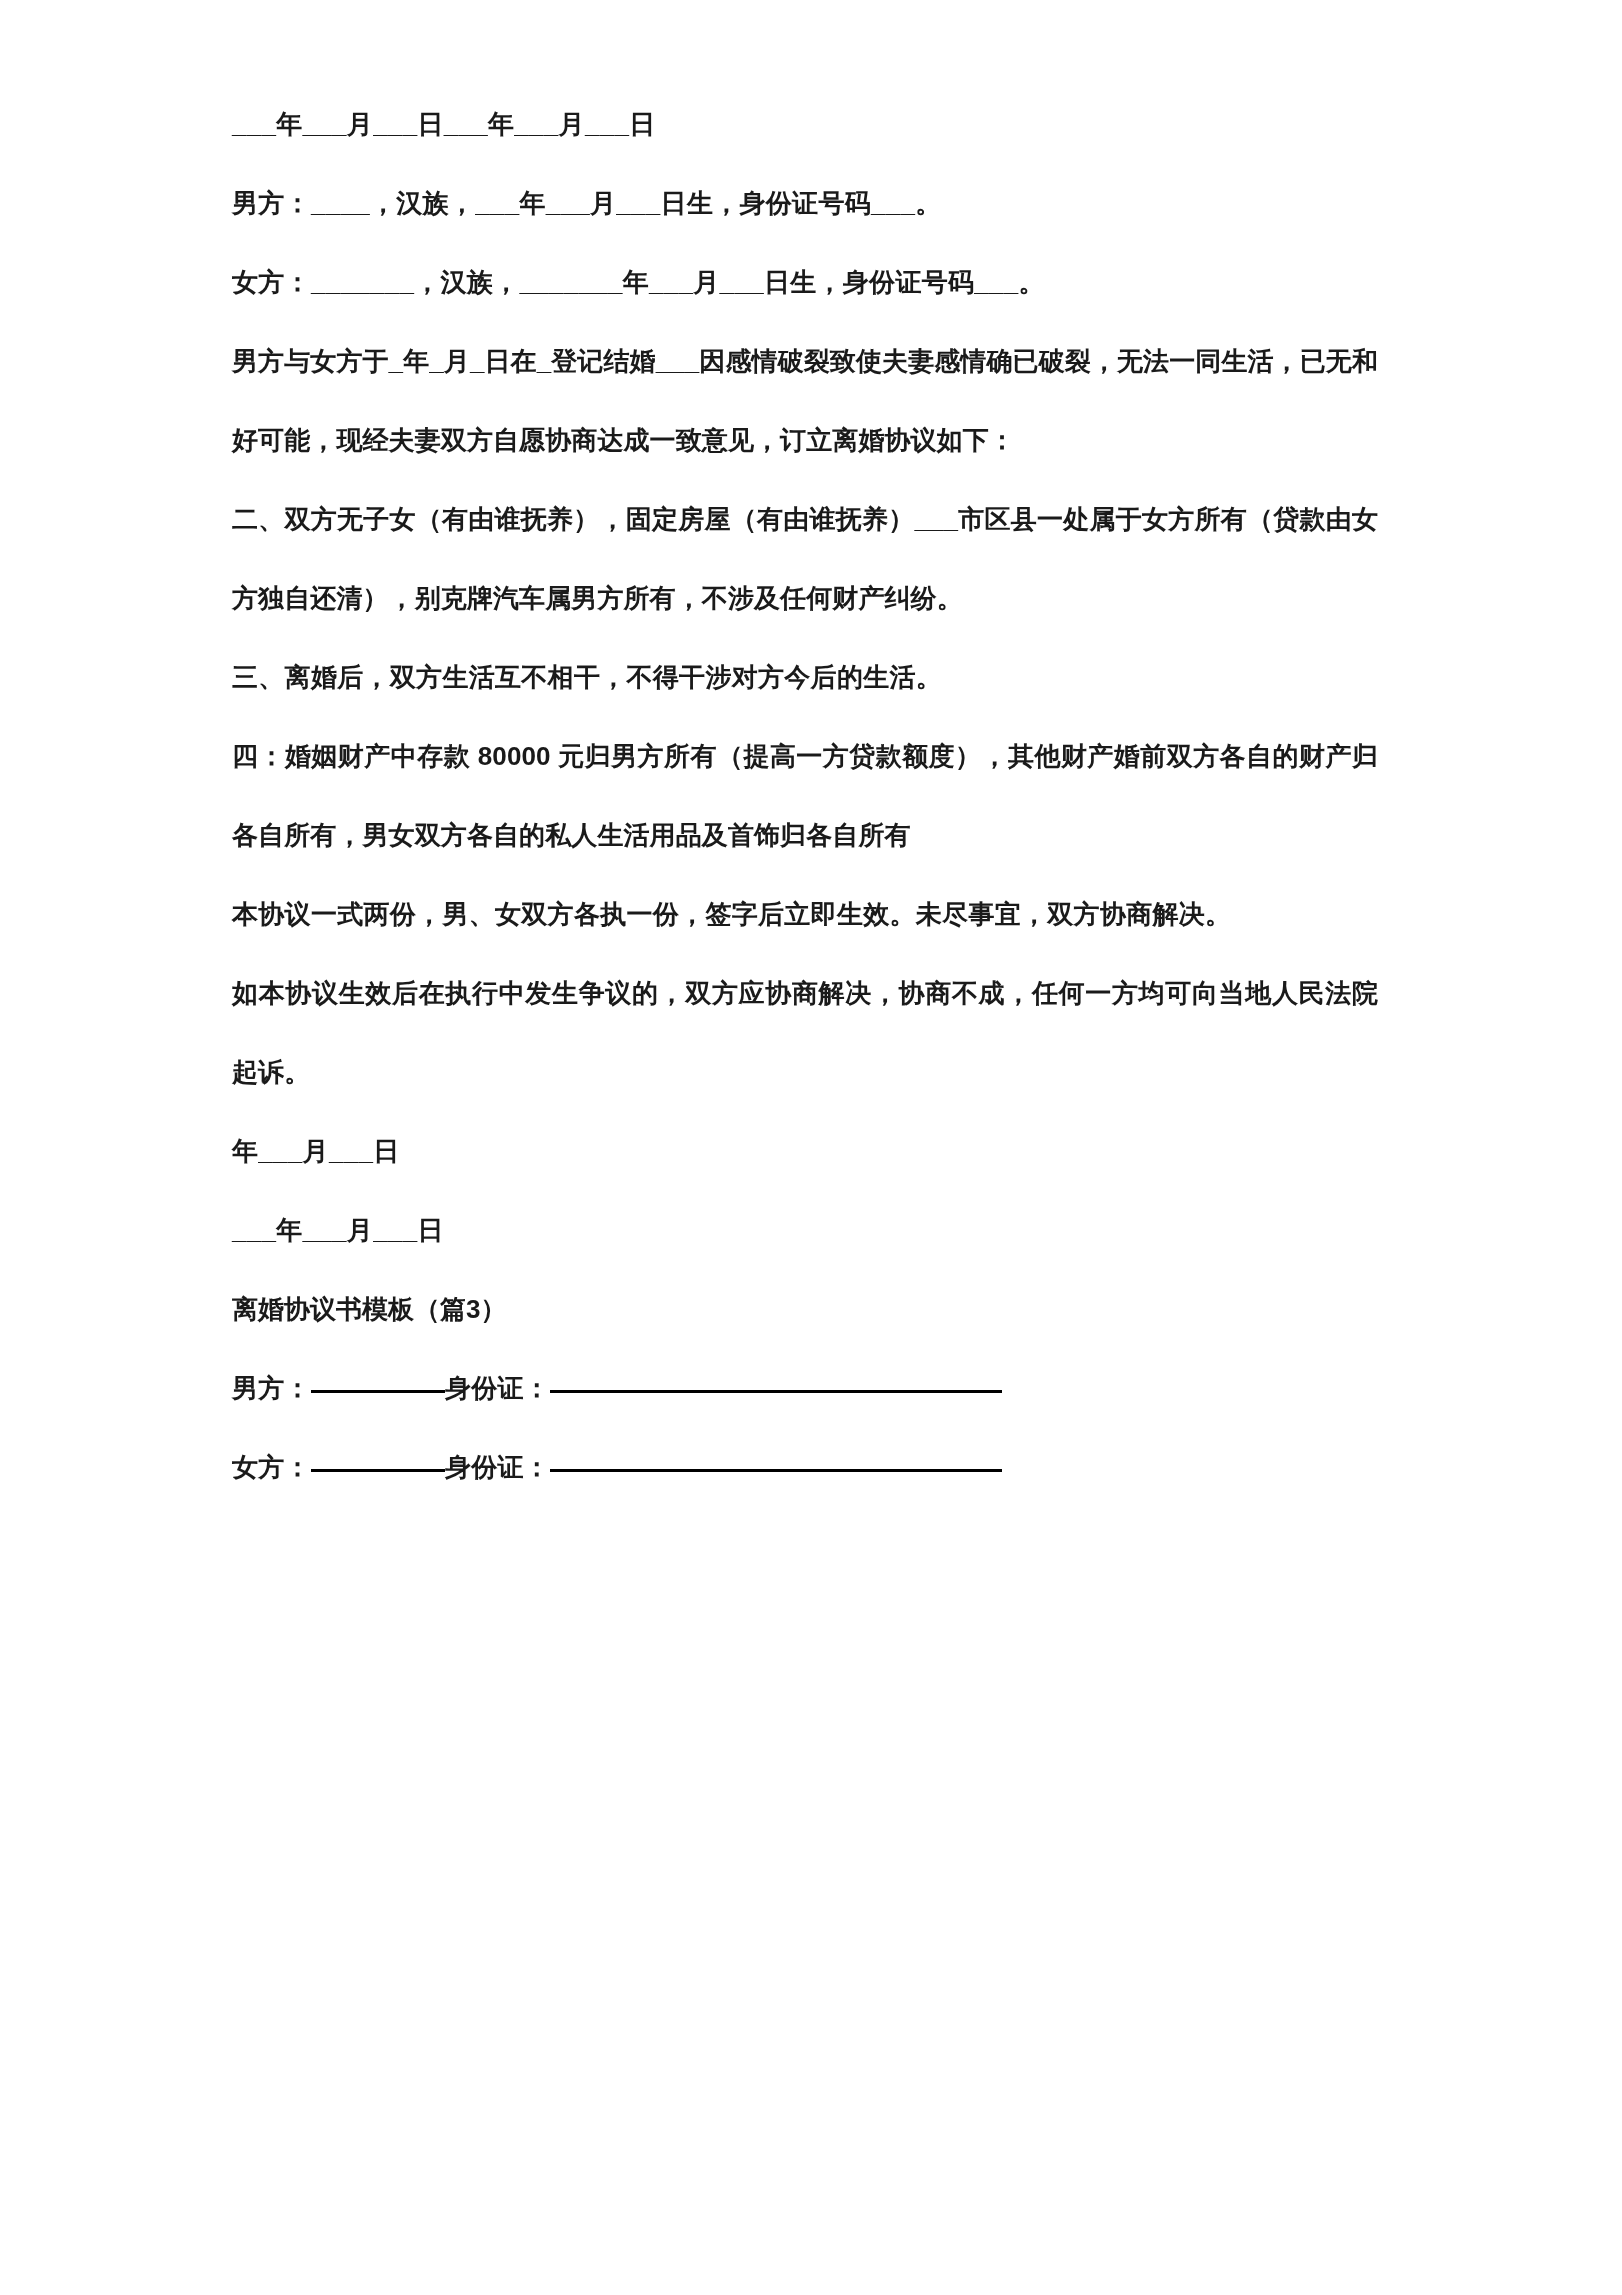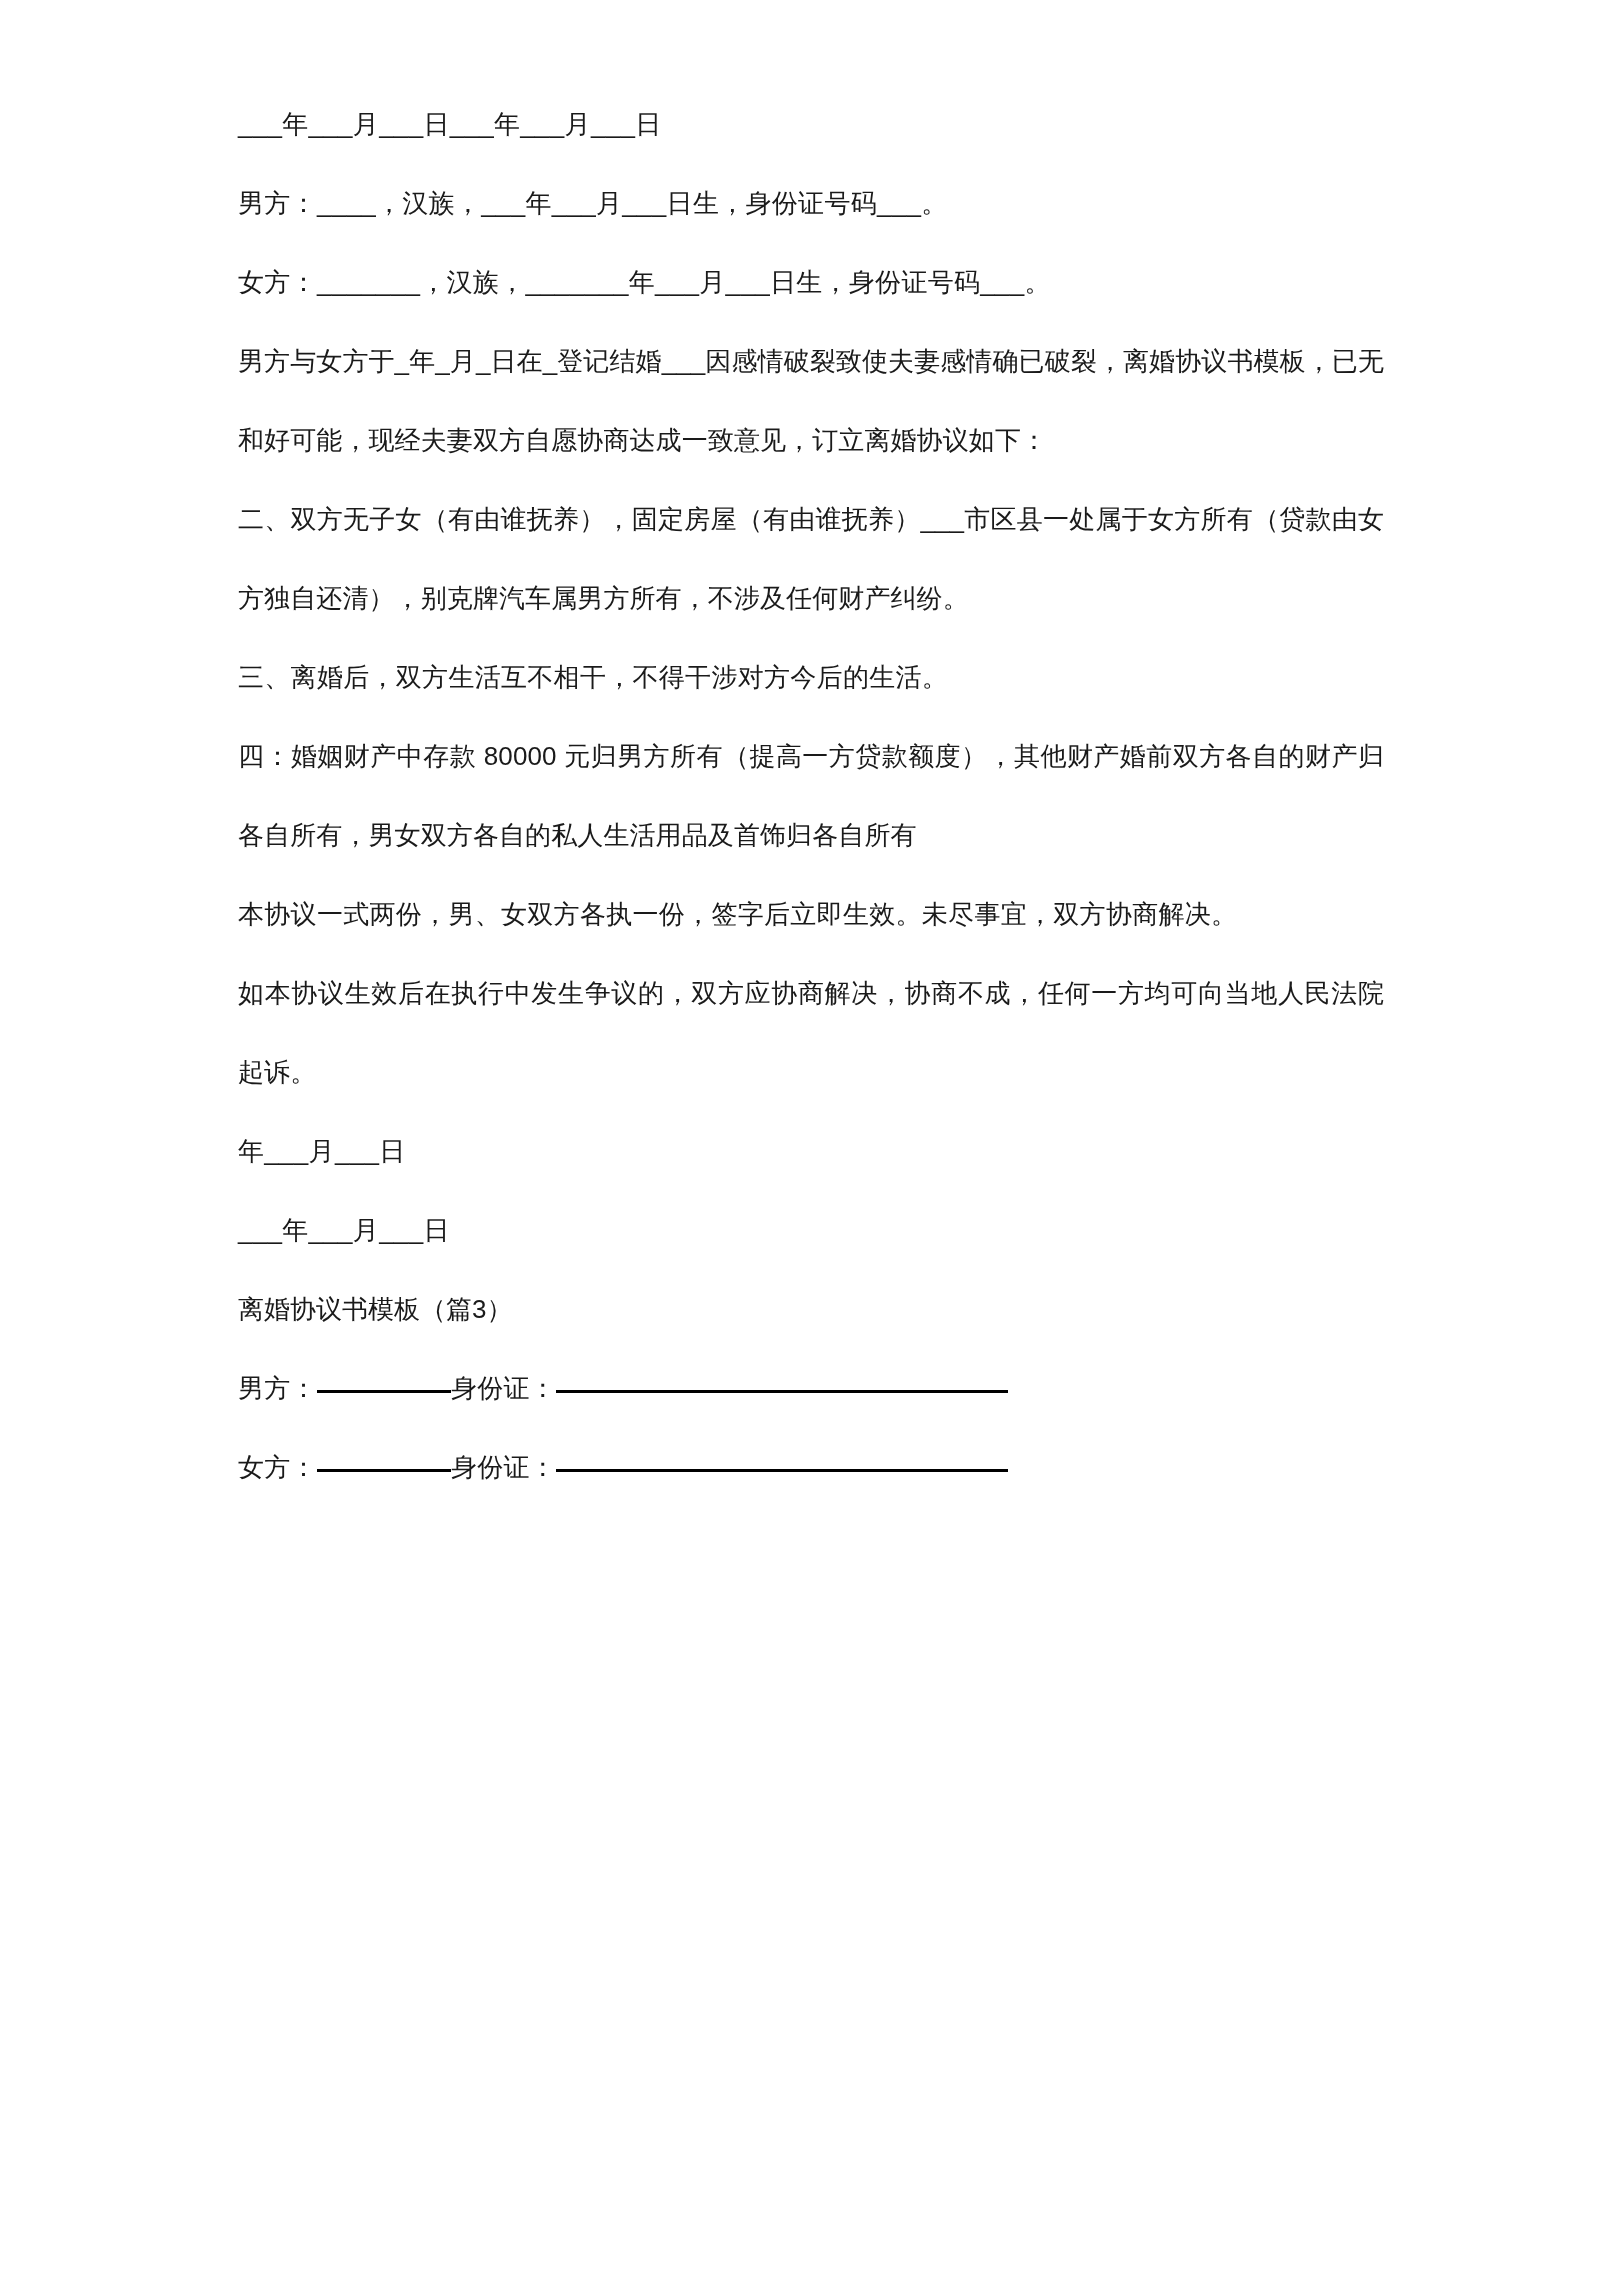--- a/index.html
+++ b/index.html
@@ -18,23 +18,24 @@
     position: relative;
     width: 1623px;
     height: 2295px;
     background: #ffffff;
     box-sizing: border-box;
     padding: 0;
     overflow: hidden;
   }
   .doc-body {
     position: absolute;
-    left: 238px;
+    left: 232px;
     top: 85px;
     width: 1148px;
+    font-weight: bold;
   }
   .line {
     font-size: 26px;
     line-height: 79px;
     color: #1a1a1a;
     letter-spacing: 0.3px;
     white-space: nowrap;
   }
   .para {
     font-size: 26px;
@@ -62,21 +63,21 @@
 <div class="page">
   <div class="doc-body">
 
     <div class="line">___年___月___日___年___月___日</div>
 
 
     <div class="line">男方：____，汉族，___年___月___日生，身份证号码___。</div>
 
     <div class="line">女方：_______，汉族，_______年___月___日生，身份证号码___。</div>
 
-    <div class="para para-wide">男方与女方于_年_月_日在_登记结婚___因感情破裂致使夫妻感情确已破裂，离婚协议书模板，已无和好可能，现经夫妻双方自愿协商达成一致意见，订立离婚协议如下：</div>
+    <div class="para para-wide">男方与女方于_年_月_日在_登记结婚___因感情破裂致使夫妻感情确已破裂，无法一同生活，已无和好可能，现经夫妻双方自愿协商达成一致意见，订立离婚协议如下：</div>
 
 
     <div class="para para-wide">二、双方无子女（有由谁抚养），固定房屋（有由谁抚养）___市区县一处属于女方所有（贷款由女方独自还清），别克牌汽车属男方所有，不涉及任何财产纠纷。</div>
 
     <div class="line">三、离婚后，双方生活互不相干，不得干涉对方今后的生活。</div>
 
     <div class="para para-wide">四：婚姻财产中存款 80000 元归男方所有（提高一方贷款额度），其他财产婚前双方各自的财产归各自所有，男女双方各自的私人生活用品及首饰归各自所有</div>
 
     <div class="line">本协议一式两份，男、女双方各执一份，签字后立即生效。未尽事宜，双方协商解决。</div>
 

